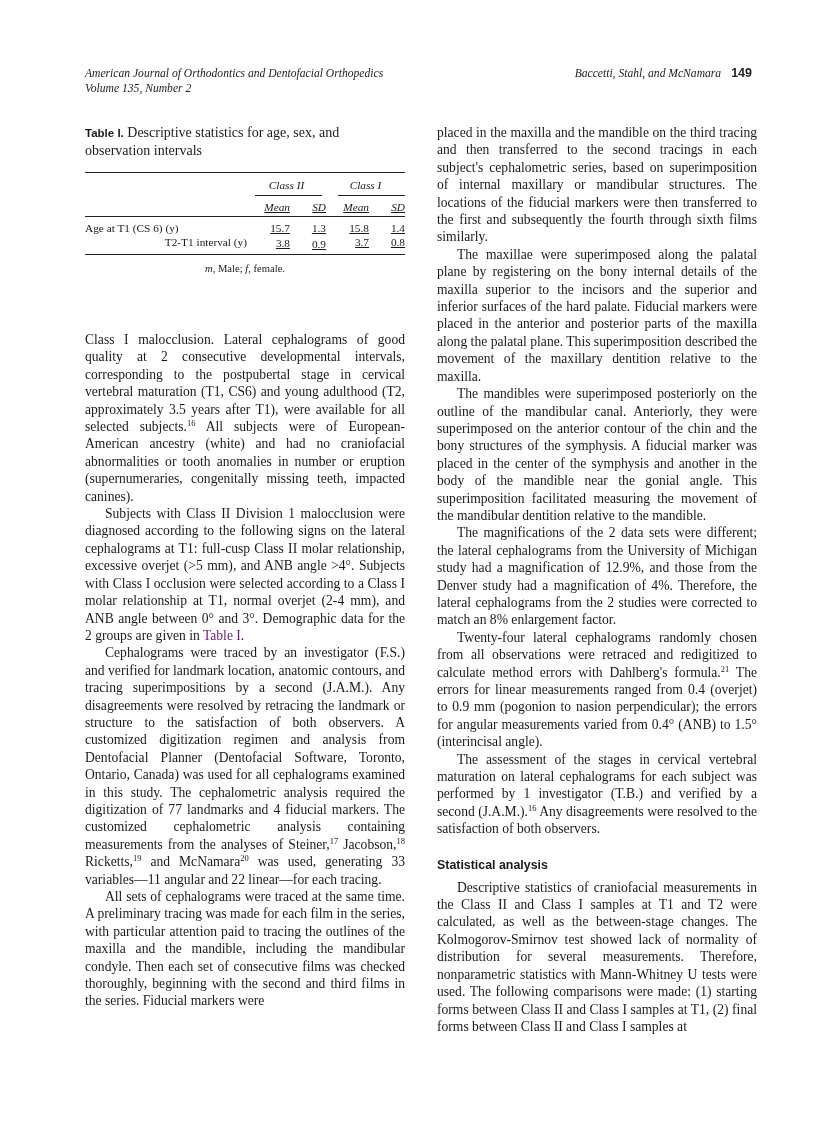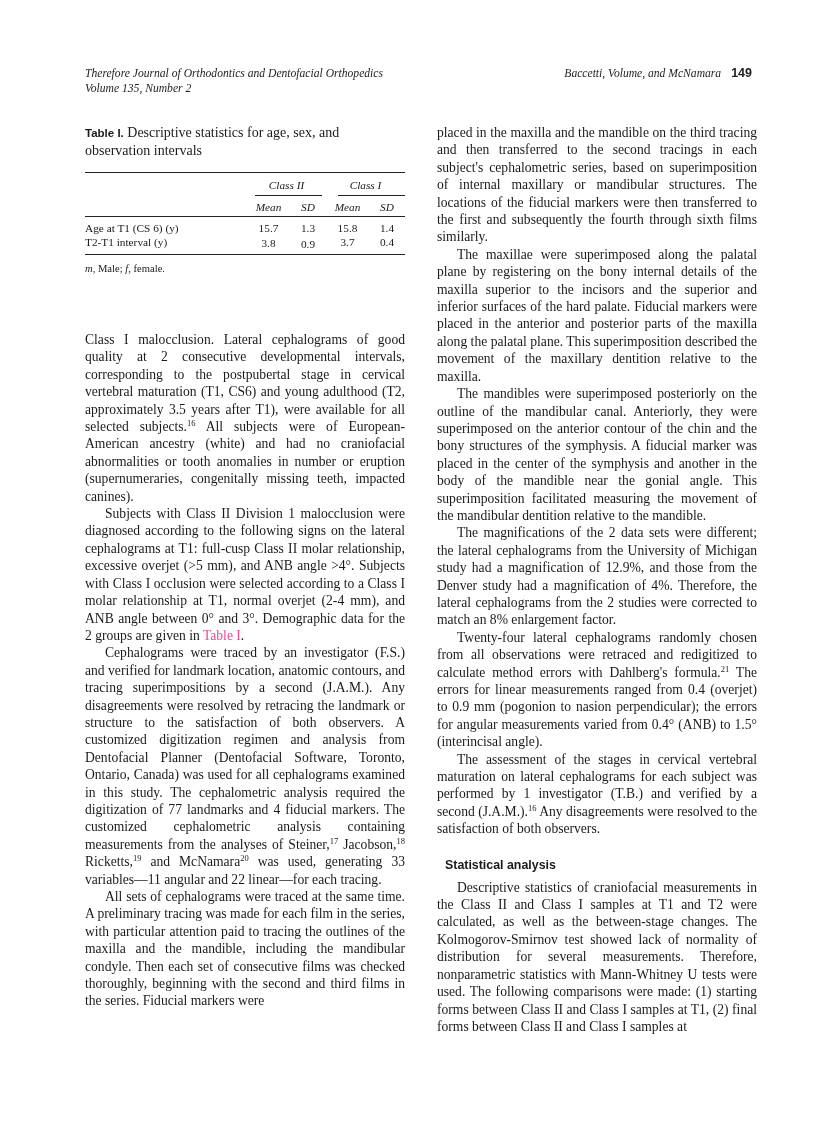--- a/index.html
+++ b/index.html
@@ -12,49 +12,49 @@
   .rh-right { position: absolute; right: 86px; top: 66px; font-size: 11.6px; line-height: 15px; color: #222; }
   .rh-right .authors { font-style: italic; }
   .rh-right .pageno { font-family: "Liberation Sans", sans-serif; font-weight: bold; font-size: 12.5px; margin-left: 10px; }
 
   .col { position: absolute; top: 124px; width: 320px; font-size: 13.6px; line-height: 17.4px; }
   .col-left { left: 85px; }
   .col-right { left: 437px; }
   p { margin: 0; text-align: justify; }
   p.indent { text-indent: 20px; }
   sup { font-size: 8.5px; line-height: 0; vertical-align: 5px; }
-  .link { color: #ec4899; }
+  .link { color: #701a75; }
 
   
   .tbl-caption { font-size: 14px; line-height: 17.4px; margin-bottom: 12px; }
   .tbl-caption .tlabel { font-family: "Liberation Sans", sans-serif; font-weight: bold; font-size: 11.5px; }
   .tbl-rule-top { border-top: 1.6px solid #222; height: 0; margin-top: 2px; }
   .tbl { width: 320px; border-collapse: collapse; font-size: 11.3px; line-height: 13.6px; }
   .tbl td { padding: 0; }
   .tbl .grp { font-style: italic; text-align: center; }
   .tbl .ital { font-style: italic; }
-  .tbl .num { text-align: center; }
+  .tbl .num { text-align: right; text-decoration: underline; }
   .subrule { border-top: 1.2px solid #222; }
   .midrule td { border-bottom: 1.6px solid #222; }
-  .botrule td { border-bottom: 1.6px solid #222; }
-  .tbl-foot { font-size: 10.6px; margin-top: 5px; }
+  .botrule td { border-bottom: 1.6px solid #222; text-align: right; }
+  .tbl-foot { font-size: 10.6px; margin-top: 5px; text-align: center; }
 
-  .section-heading { font-family: "Liberation Sans", sans-serif; font-weight: bold; font-size: 12.4px; margin: 20px 0 6px 8px; line-height: 15px; }
+  .section-heading { font-family: "Liberation Sans", sans-serif; font-weight: bold; font-size: 12.4px; margin: 20px 0 6px 0; line-height: 15px; }
 </style>
 </head>
 <body>
 
 <div class="page">
 
   <div class="rh-left">
-    <div>Therefore Journal of Orthodontics and Dentofacial Orthopedics</div>
+    <div>American Journal of Orthodontics and Dentofacial Orthopedics</div>
     <div>Volume 135, Number 2</div>
   </div>
   <div class="rh-right">
-    <span class="authors">Baccetti, Volume, and McNamara</span><span class="pageno">149</span>
+    <span class="authors">Baccetti, Stahl, and McNamara</span><span class="pageno">149</span>
   </div>
 
   <div class="col col-left">
 
     <div>
       <div class="tbl-caption">
         <span class="tlabel">Table I.</span>
         <span>Descriptive statistics for age, sex, and observation intervals</span>
       </div>
       <div class="tbl-rule-top"></div>
@@ -99,21 +99,21 @@
           <td class="num">15.7</td>
           <td class="num">1.3</td>
           <td class="num">15.8</td>
           <td class="num">1.4</td>
         </tr>
         <tr class="botrule">
           <td style="padding-bottom:4px">T2-T1 interval (y)</td>
           <td style="padding-bottom:2px" class="num">3.8</td>
           <td style="" class="num">0.9</td>
           <td style="padding-bottom:4px" class="num">3.7</td>
-          <td style="padding-bottom:4px" class="num">0.4</td>
+          <td style="padding-bottom:4px" class="num">0.8</td>
         </tr>
       </tbody>
         </table>
       <div class="tbl-foot"><i>m</i><span>, Male; </span><i>f,</i><span> female.</span></div>
     </div>
 
     <div style="height:54px"></div>
 
     <p><span>Class I malocclusion. Lateral cephalograms of good quality at 2 consecutive developmental intervals, corresponding to the postpubertal stage in cervical vertebral maturation (T1, CS6) and young adulthood (T2, approximately 3.5 years after T1), were available for all selected subjects.</span><sup>16</sup><span> All subjects were of European-American ancestry (white) and had no craniofacial abnormalities or tooth anomalies in number or eruption (supernumeraries, congenitally missing teeth, impacted canines).</span></p>
 

